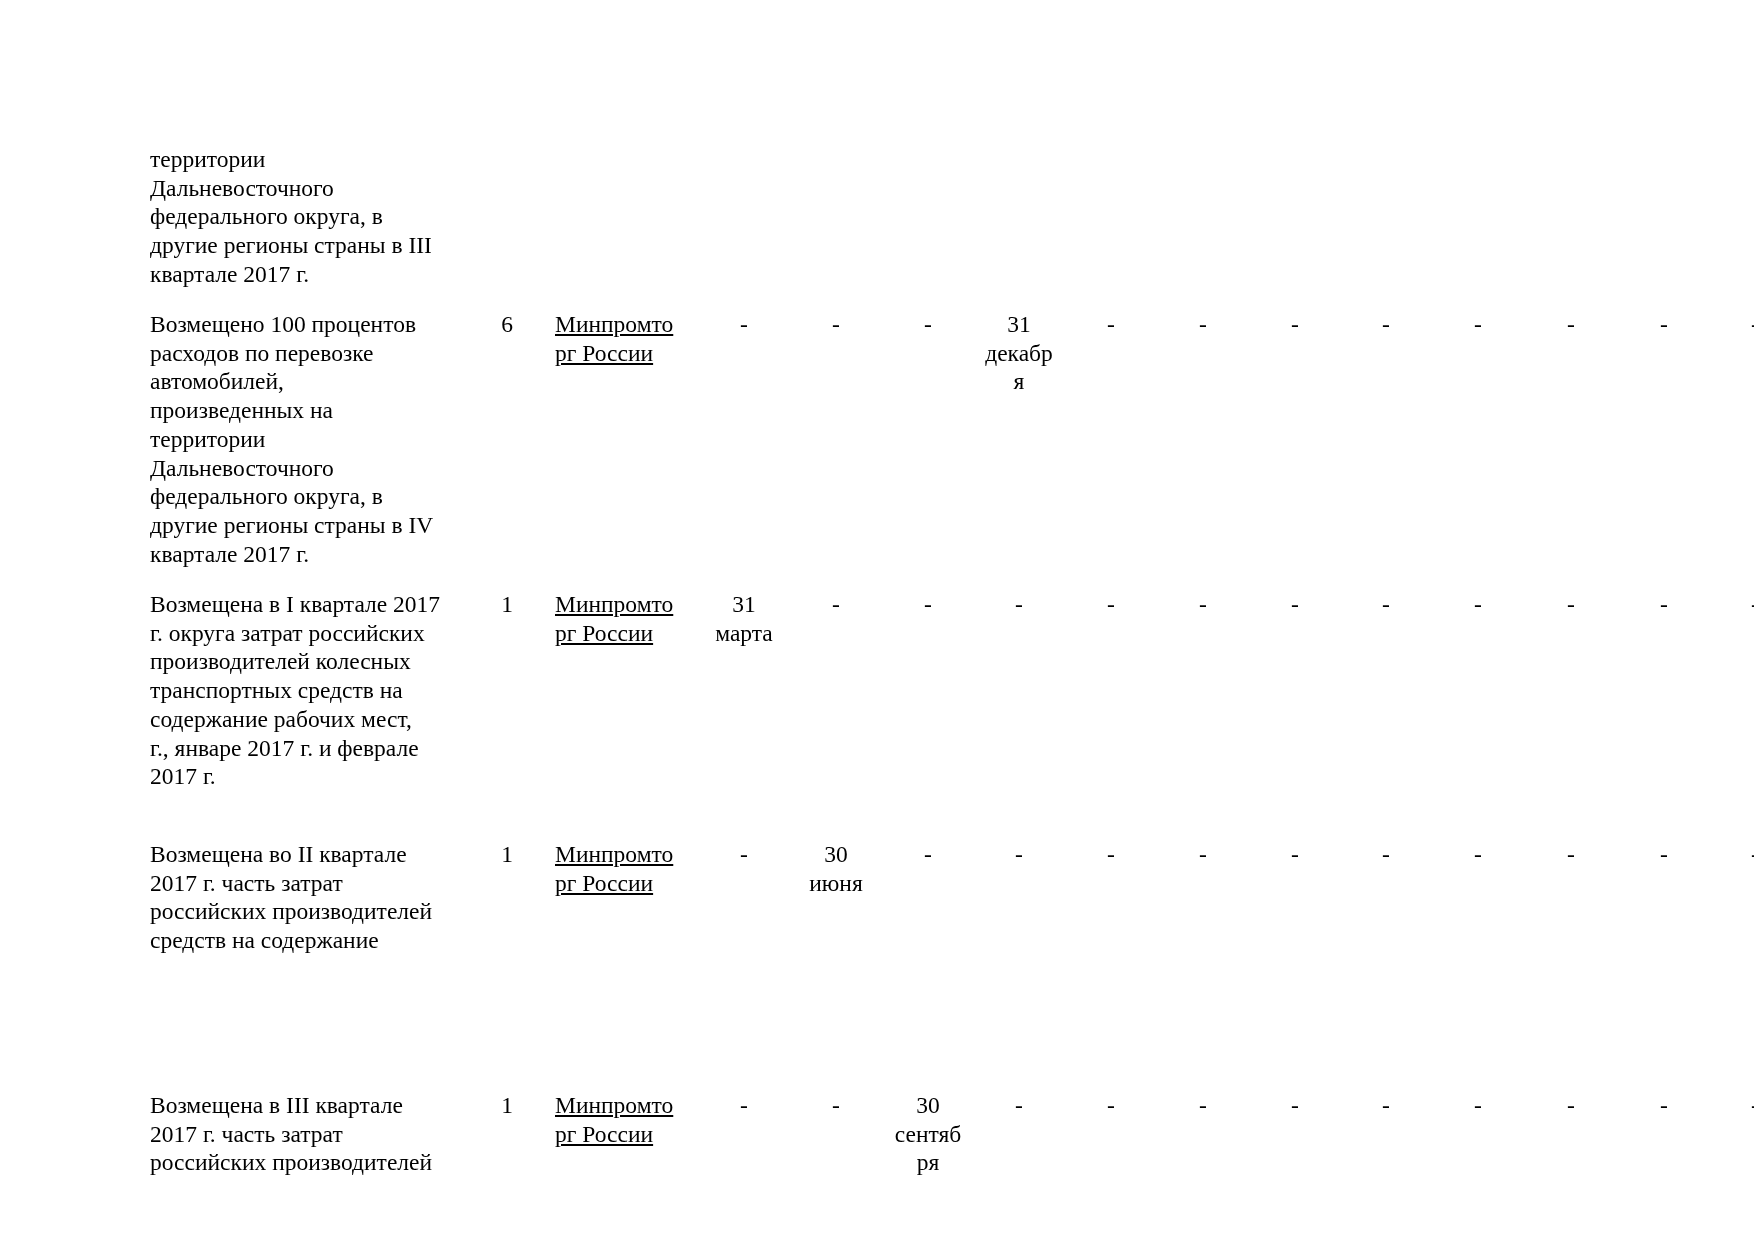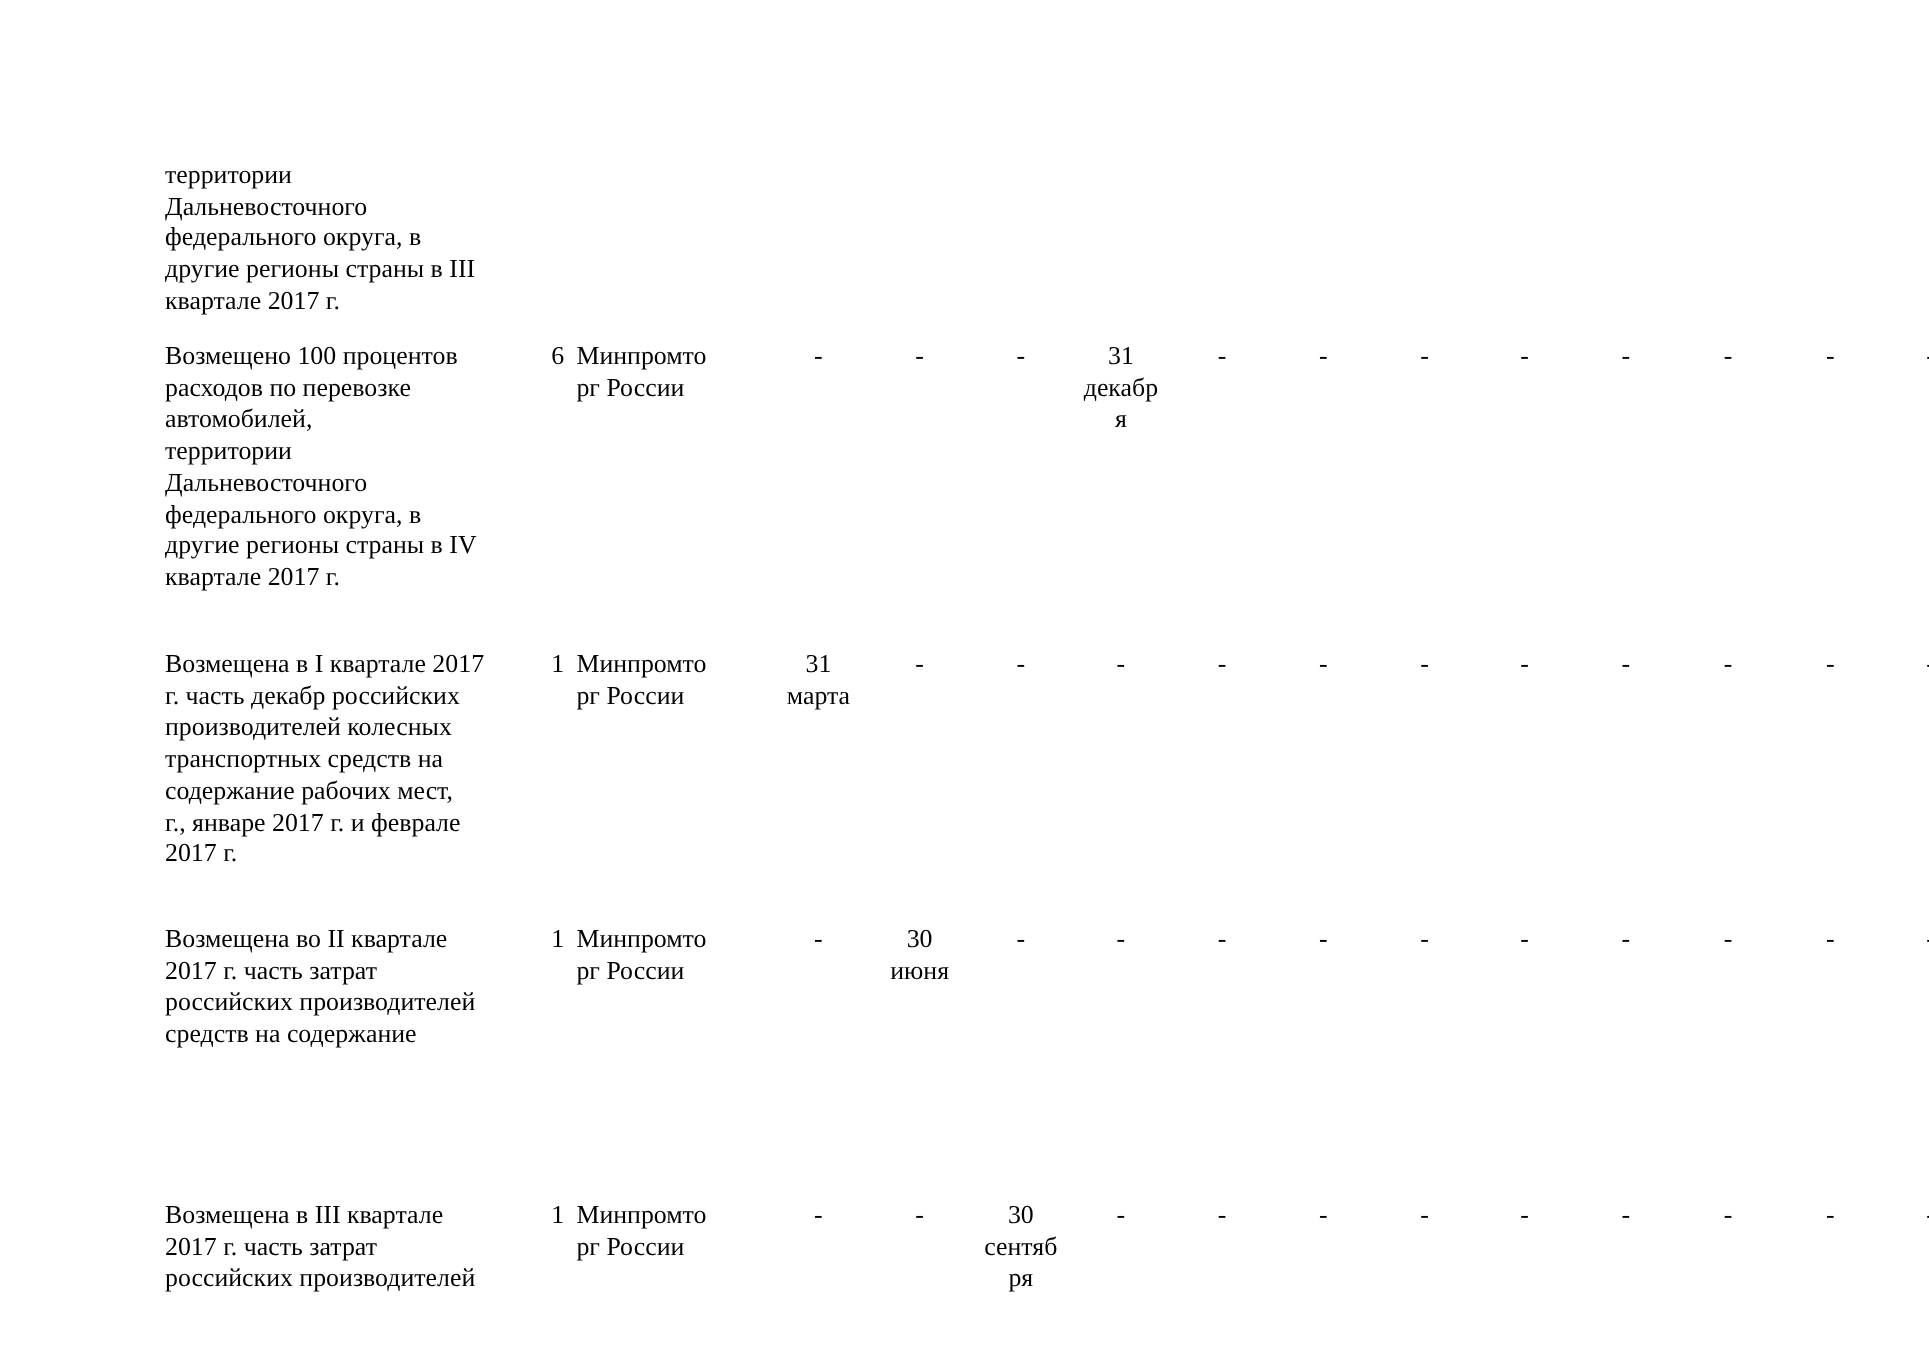--- a/index.html
+++ b/index.html
@@ -3,21 +3,21 @@
 <meta charset="utf-8">
 <style>
   html, body { margin:0; padding:0; background:#ffffff; }
   body { width:1754px; height:1240px; position:relative; overflow:hidden;
          font-family:"Liberation Serif", "DejaVu Serif", serif; color:#000; }
   .page { position:absolute; left:0; top:0; width:1754px; height:1240px; }
   .row { position:absolute; left:0; width:1754px; }
   .cell { position:absolute; top:0; font-size:23.5px; line-height:28.7px; }
   .desc { left:150px; width:320px; }
   .num { left:487px; width:40px; text-align:center; }
-  .org { left:524px; width:140px; }
+  .org { left:555px; width:140px;text-decoration:underline; }
   .dcol { width:90px; text-align:center; }
   .line { display:block; white-space:nowrap; }
 </style>
 </head>
 <body>
 
 <div class="page" id="page">
     <div class="row" style="top: 145px;">
       <div class="cell desc">
         <span class="line">территории</span>
@@ -25,20 +25,21 @@
         <span class="line">федерального округа, в</span>
         <span class="line">другие регионы страны в III</span>
         <span class="line">квартале 2017 г.</span>
       </div>
     </div>
     <div class="row" style="top: 310px;">
       <div class="cell desc">
         <span class="line">Возмещено 100 процентов</span>
         <span class="line">расходов по перевозке</span>
         <span class="line">автомобилей,</span>
+        <span class="line">произведенных на</span>
         <span class="line">территории</span>
         <span class="line">Дальневосточного</span>
         <span class="line">федерального округа, в</span>
         <span class="line">другие регионы страны в IV</span>
         <span class="line">квартале 2017 г.</span>
       </div>
       <div class="cell num">6</div>
       <div class="cell org">
         <span class="line">Минпромто</span>
         <span class="line">рг России</span>
@@ -78,21 +79,21 @@
       <div class="cell dcol" style="left: 1619px;">
         <span class="line">-</span>
       </div>
       <div class="cell dcol" style="left: 1710px;">
         <span class="line">-</span>
       </div>
     </div>
     <div class="row" style="top: 590px;">
       <div class="cell desc">
         <span class="line">Возмещена в I квартале 2017</span>
-        <span class="line">г. часть декабр российских</span>
+        <span class="line">г. округа затрат российских</span>
         <span class="line">производителей колесных</span>
         <span class="line">транспортных средств на</span>
         <span class="line">содержание рабочих мест,</span>
         <span class="line">г., январе 2017 г. и феврале</span>
         <span class="line">2017 г.</span>
       </div>
       <div class="cell num">1</div>
       <div class="cell org">
         <span class="line">Минпромто</span>
         <span class="line">рг России</span>

